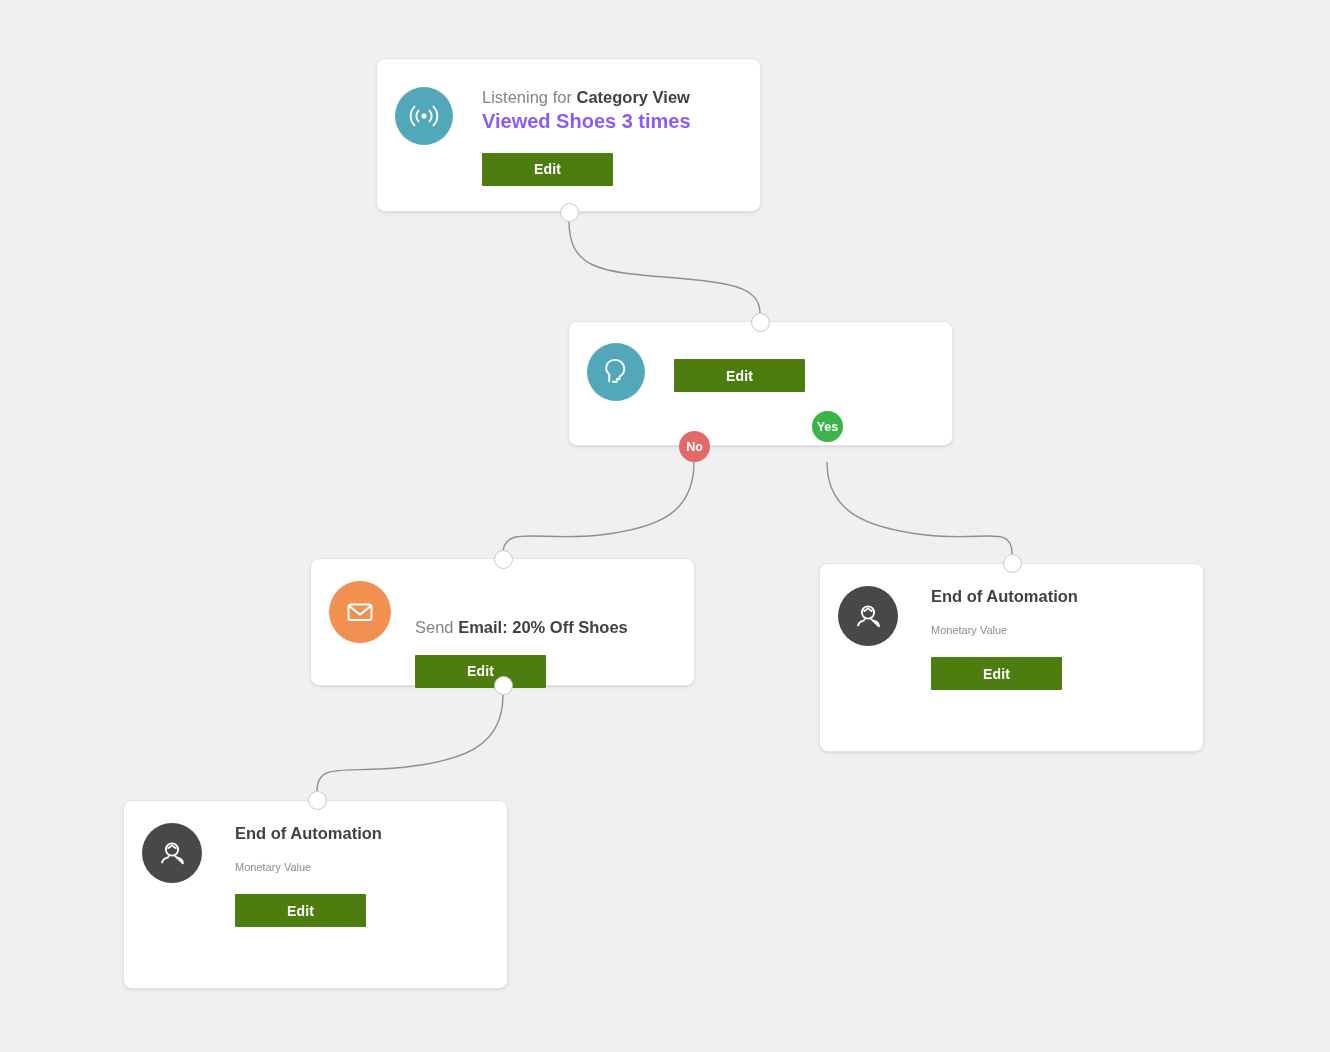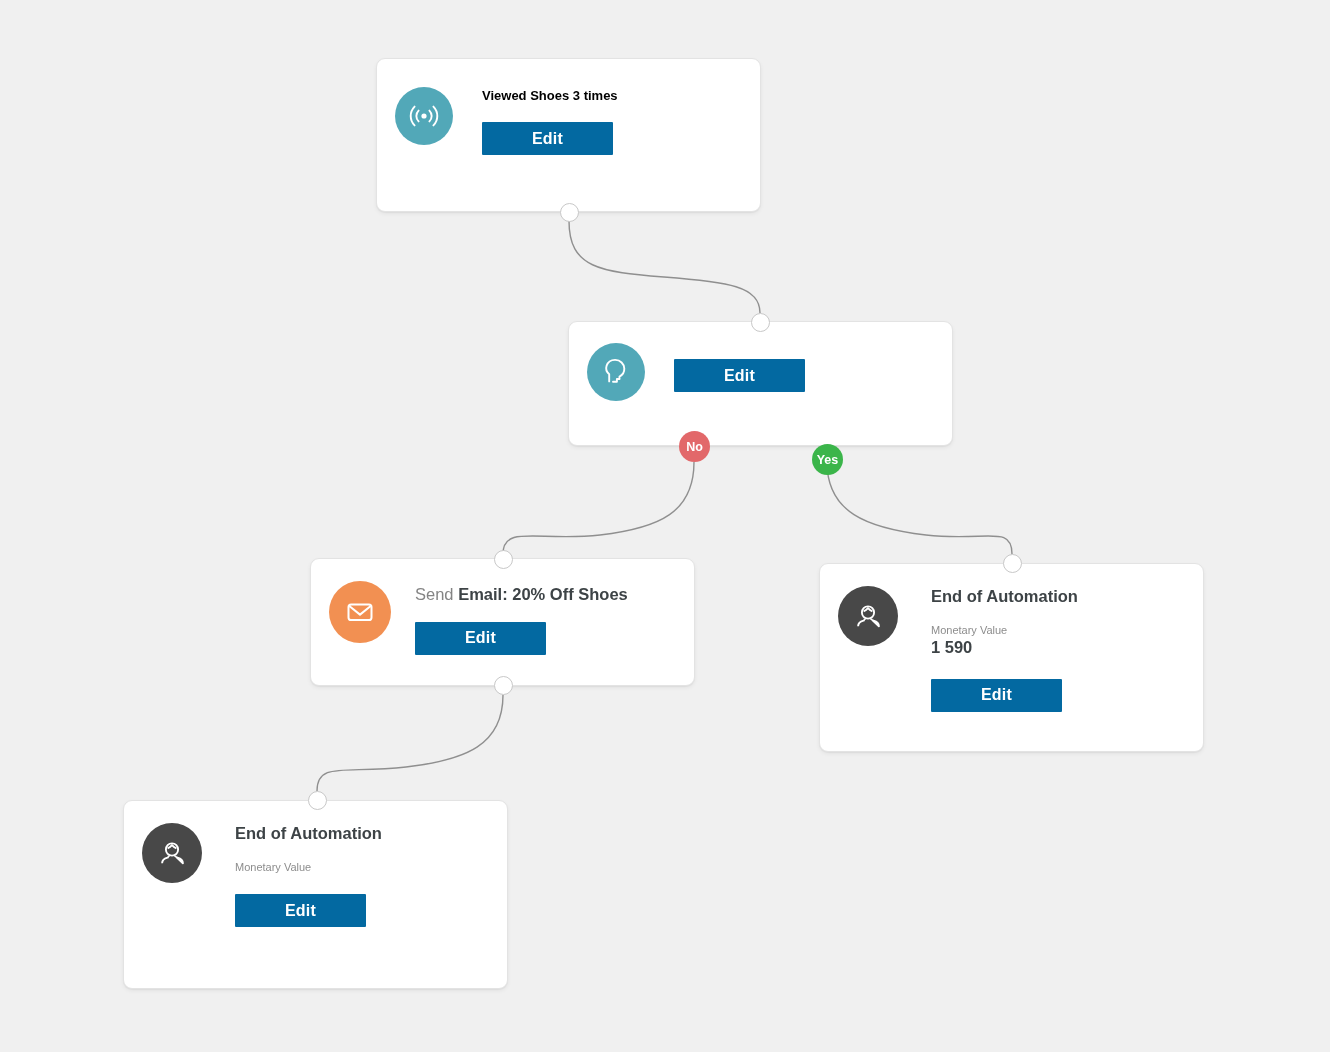--- a/index.html
+++ b/index.html
@@ -64,23 +64,23 @@
 
   .line-1 {
     font-size: 16.5px;
     color: #848484;
     line-height: 1.26;
     white-space: nowrap;
   }
   .line-1 b { color: #3d4346; font-weight: 700; }
 
   .line-accent {
-    font-size: 13px;
-    font-weight: 700;
-    color: #000000;
+    font-size: 20px;
+    font-weight: 700;
+    color: #8b5cf6;
     line-height: 1.34;
     white-space: nowrap;
   }
 
   .title-strong {
     font-size: 16.5px;
     font-weight: 700;
     color: #3d4346;
     line-height: 1.26;
     white-space: nowrap;
@@ -97,23 +97,23 @@
     font-weight: 700;
     color: #3d4346;
     line-height: 1.3;
     white-space: nowrap;
   }
 
   .edit-btn {
     display: inline-flex;
     align-items: center;
     justify-content: center;
-    background: #0369a1;
+    background: #4d7c0f;
     color: #ffffff;
-    font-size: 16px;
+    font-size: 14px;
     font-weight: 700;
     border: none;
     border-radius: 1px;
     cursor: pointer;
     font-family: "Liberation Sans", sans-serif;
     letter-spacing: .2px;
   }
 
   
   .anchor {
@@ -149,21 +149,21 @@
   #node-trigger  .node-body  { padding: 28px 0 0 29px; }
   #node-trigger  .edit-btn   { width: 131px; height: 33px; margin-top: 18px; }
 
   #node-condition { left: 568px; top: 321px; width: 385px; height: 125px; }
   #node-condition .icon-badge { width: 58px; height: 58px; background:#52a8b8; margin: 21px 0 0 18px; }
   #node-condition .node-body  { padding: 21px 0 0 29px; }
   #node-condition .edit-btn   { width: 131px; height: 33px; margin-top: 16px; }
 
   #node-email { left: 310px; top: 558px; width: 385px; height: 128px; }
   #node-email .icon-badge { width: 62px; height: 62px; background:#f29052; margin: 22px 0 0 18px; }
-  #node-email .node-body  { padding: 25px 16px 0 24px; }
+  #node-email .node-body  { padding: 25px 16px 0 24px; margin-top: 33px; }
   #node-email .edit-btn   { width: 131px; height: 33px; margin-top: 17px; }
 
   #node-end-right { left: 819px; top: 563px; width: 385px; height: 189px; }
   #node-end-right .icon-badge { width: 60px; height: 60px; background:#484848; margin: 22px 0 0 18px; }
   #node-end-right .node-body  { padding: 22px 0 0 33px; }
   #node-end-right .edit-btn   { width: 131px; height: 33px; margin-top: 20px; }
   #node-end-right .mv-label   { margin-top: 16px; }
 
   #node-end-left { left: 123px; top: 800px; width: 385px; height: 189px; }
   #node-end-left .icon-badge { width: 60px; height: 60px; background:#484848; margin: 22px 0 0 18px; }
@@ -190,20 +190,21 @@
           <g fill="none" stroke="#ffffff" stroke-width="1.9" stroke-linecap="round">
             <path d="M11.6 11.6 a7.6 7.6 0 0 0 0 10.8"></path>
             <path d="M22.4 11.6 a7.6 7.6 0 0 1 0 10.8"></path>
             <path d="M7.6 7.6 a13.3 13.3 0 0 0 0 18.8"></path>
             <path d="M26.4 7.6 a13.3 13.3 0 0 1 0 18.8"></path>
           </g>
           <circle cx="17" cy="17" r="2.6" fill="#ffffff"></circle>
         </svg>
       </div>
       <div class="node-body">
+        <div class="line-1"><span>Listening for </span><b>Category View</b></div>
         <div class="line-accent">Viewed Shoes 3 times</div>
         <button class="edit-btn">Edit</button>
       </div>
     </div>
   </div>
   <div class="anchor" style="left:560px; top:203px;"></div>
 
   <div class="node" id="node-condition">
     <div class="node-inner">
       <div class="icon-badge">
@@ -213,21 +214,21 @@
                    L21.5 25.0 L18.9 25.0 L18.9 27.8 L15.0 27.8" fill="none" stroke="#ffffff" stroke-width="1.9" stroke-linecap="round" stroke-linejoin="round"></path>
         </svg>
       </div>
       <div class="node-body">
         <button class="edit-btn">Edit</button>
       </div>
     </div>
   </div>
   <div class="anchor" style="left:751px; top:313px;"></div>
   <div class="branch-badge branch-no" style="left:679px; top:431px;">No</div>
-  <div class="branch-badge branch-yes" style="left:812px; top:444px;">Yes</div>
+  <div class="branch-badge branch-yes" style="left:812px; top:411px;">Yes</div>
 
   <div class="node" id="node-email">
     <div class="node-inner">
       <div class="icon-badge">
         <svg width="34" height="34" viewBox="0 0 34 34">
           <rect x="5.5" y="9.5" width="23" height="15.5" rx="2.6" fill="none" stroke="#ffffff" stroke-width="2"></rect>
           <path d="M6.6 11.2 L17 19.6 L27.4 11.2" fill="none" stroke="#ffffff" stroke-width="2" stroke-linecap="round" stroke-linejoin="round"></path>
         </svg>
       </div>
       <div class="node-body">
@@ -246,21 +247,20 @@
           <path d="M17 7.4 c-3.5 0-6.1 2.7-6.1 6.1 0 3.4 2.6 6.1 6.1 6.1 3.5 0 6.1-2.7 6.1-6.1
                    0-3.4-2.6-6.1-6.1-6.1 z" fill="none" stroke="#ffffff" stroke-width="1.9"></path>
           <path d="M12.6 12.3 c1.4-.6 3.2-1.8 4.4-3.2 1.2 1.4 3.0 2.6 4.4 3.2" fill="none" stroke="#ffffff" stroke-width="1.9" stroke-linejoin="round"></path>
           <path d="M7.1 27.2 c0-3.0 2.6-4.8 5.3-5.6 l1.3-.5 m7.6 0 l1.3 .5 c2.7 .8 5.3 2.6 5.3 5.6 z" fill="none" stroke="#ffffff" stroke-width="1.9" stroke-linejoin="round"></path>
           <path d="M13.7 21.1 l0 -1.6 m6.6 1.6 l0 -1.6" fill="none" stroke="#ffffff" stroke-width="1.9"></path>
         </svg>
       </div>
       <div class="node-body">
         <div class="title-strong">End of Automation</div>
         <div class="mv-label">Monetary Value</div>
-        <div class="mv-value">1 590</div>
         <button class="edit-btn">Edit</button>
       </div>
     </div>
   </div>
   <div class="anchor" style="left:1003px; top:554px;"></div>
 
   <div class="node" id="node-end-left">
     <div class="node-inner">
       <div class="icon-badge">
         <svg width="34" height="34" viewBox="0 0 34 34">

